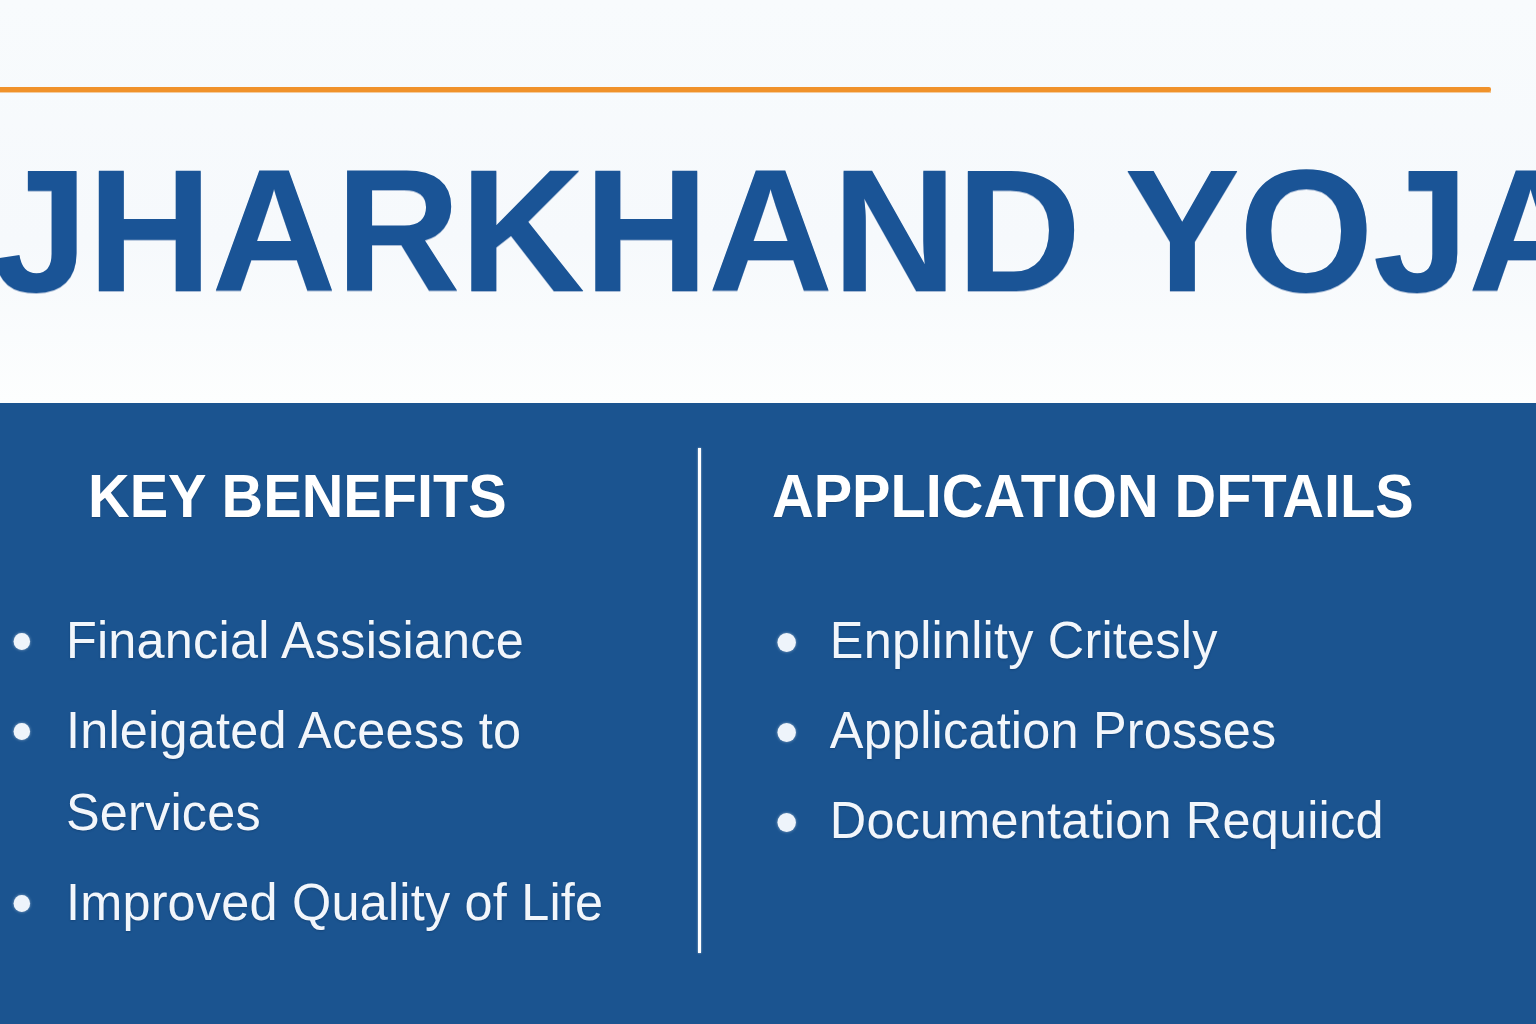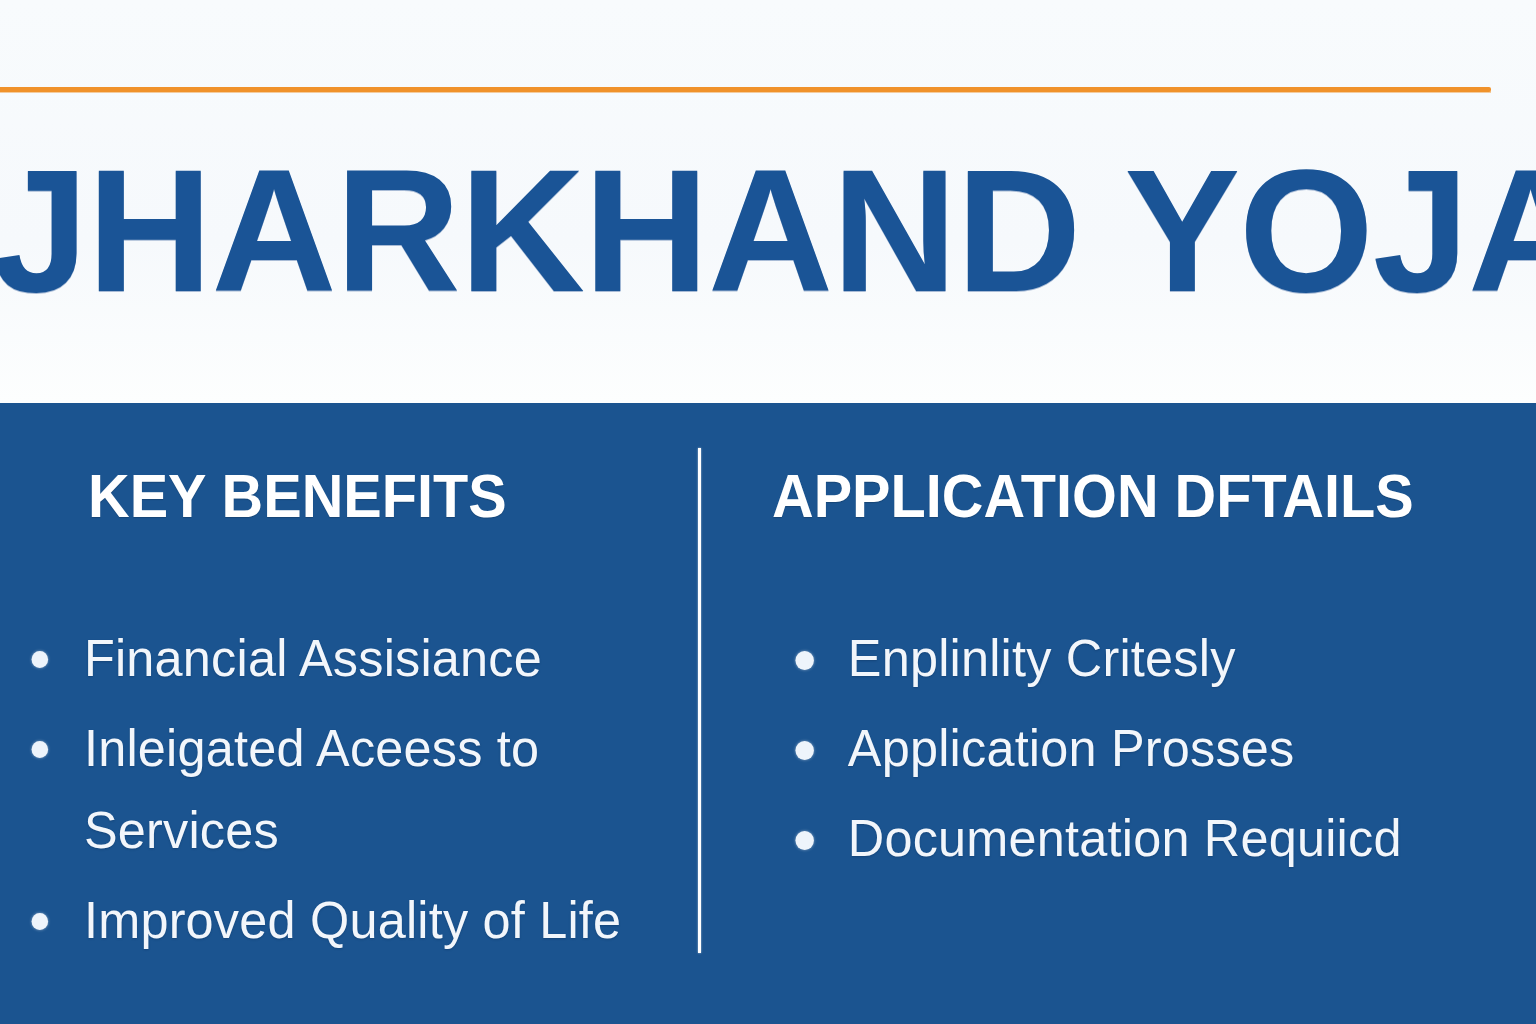--- a/index.html
+++ b/index.html
@@ -118,21 +118,21 @@
     transform: scaleX(0.93);
     transform-origin: left center;
     text-shadow: 0 1px 1px rgba(0,0,0,0.18);
   }
   .col-left .col-heading  { position: absolute; left: 88px;  top: 60px; }
   .col-right .col-heading { position: absolute; left: 72px;  top: 60px; }
 
   .bullet-list {
     position: absolute;
     list-style: none;
-    margin: 18px;
+    margin: 0;
     padding: 0;
   }
   .col-left  .bullet-list { left: 0px;  top: 196px; width: 690px; }
   .col-right .bullet-list { left: 60px; top: 196px; width: 780px; }
 
   .bullet-item {
     position: relative;
     display: block;
     color: #f2f6fb;
     font-family: "Liberation Sans", sans-serif;

